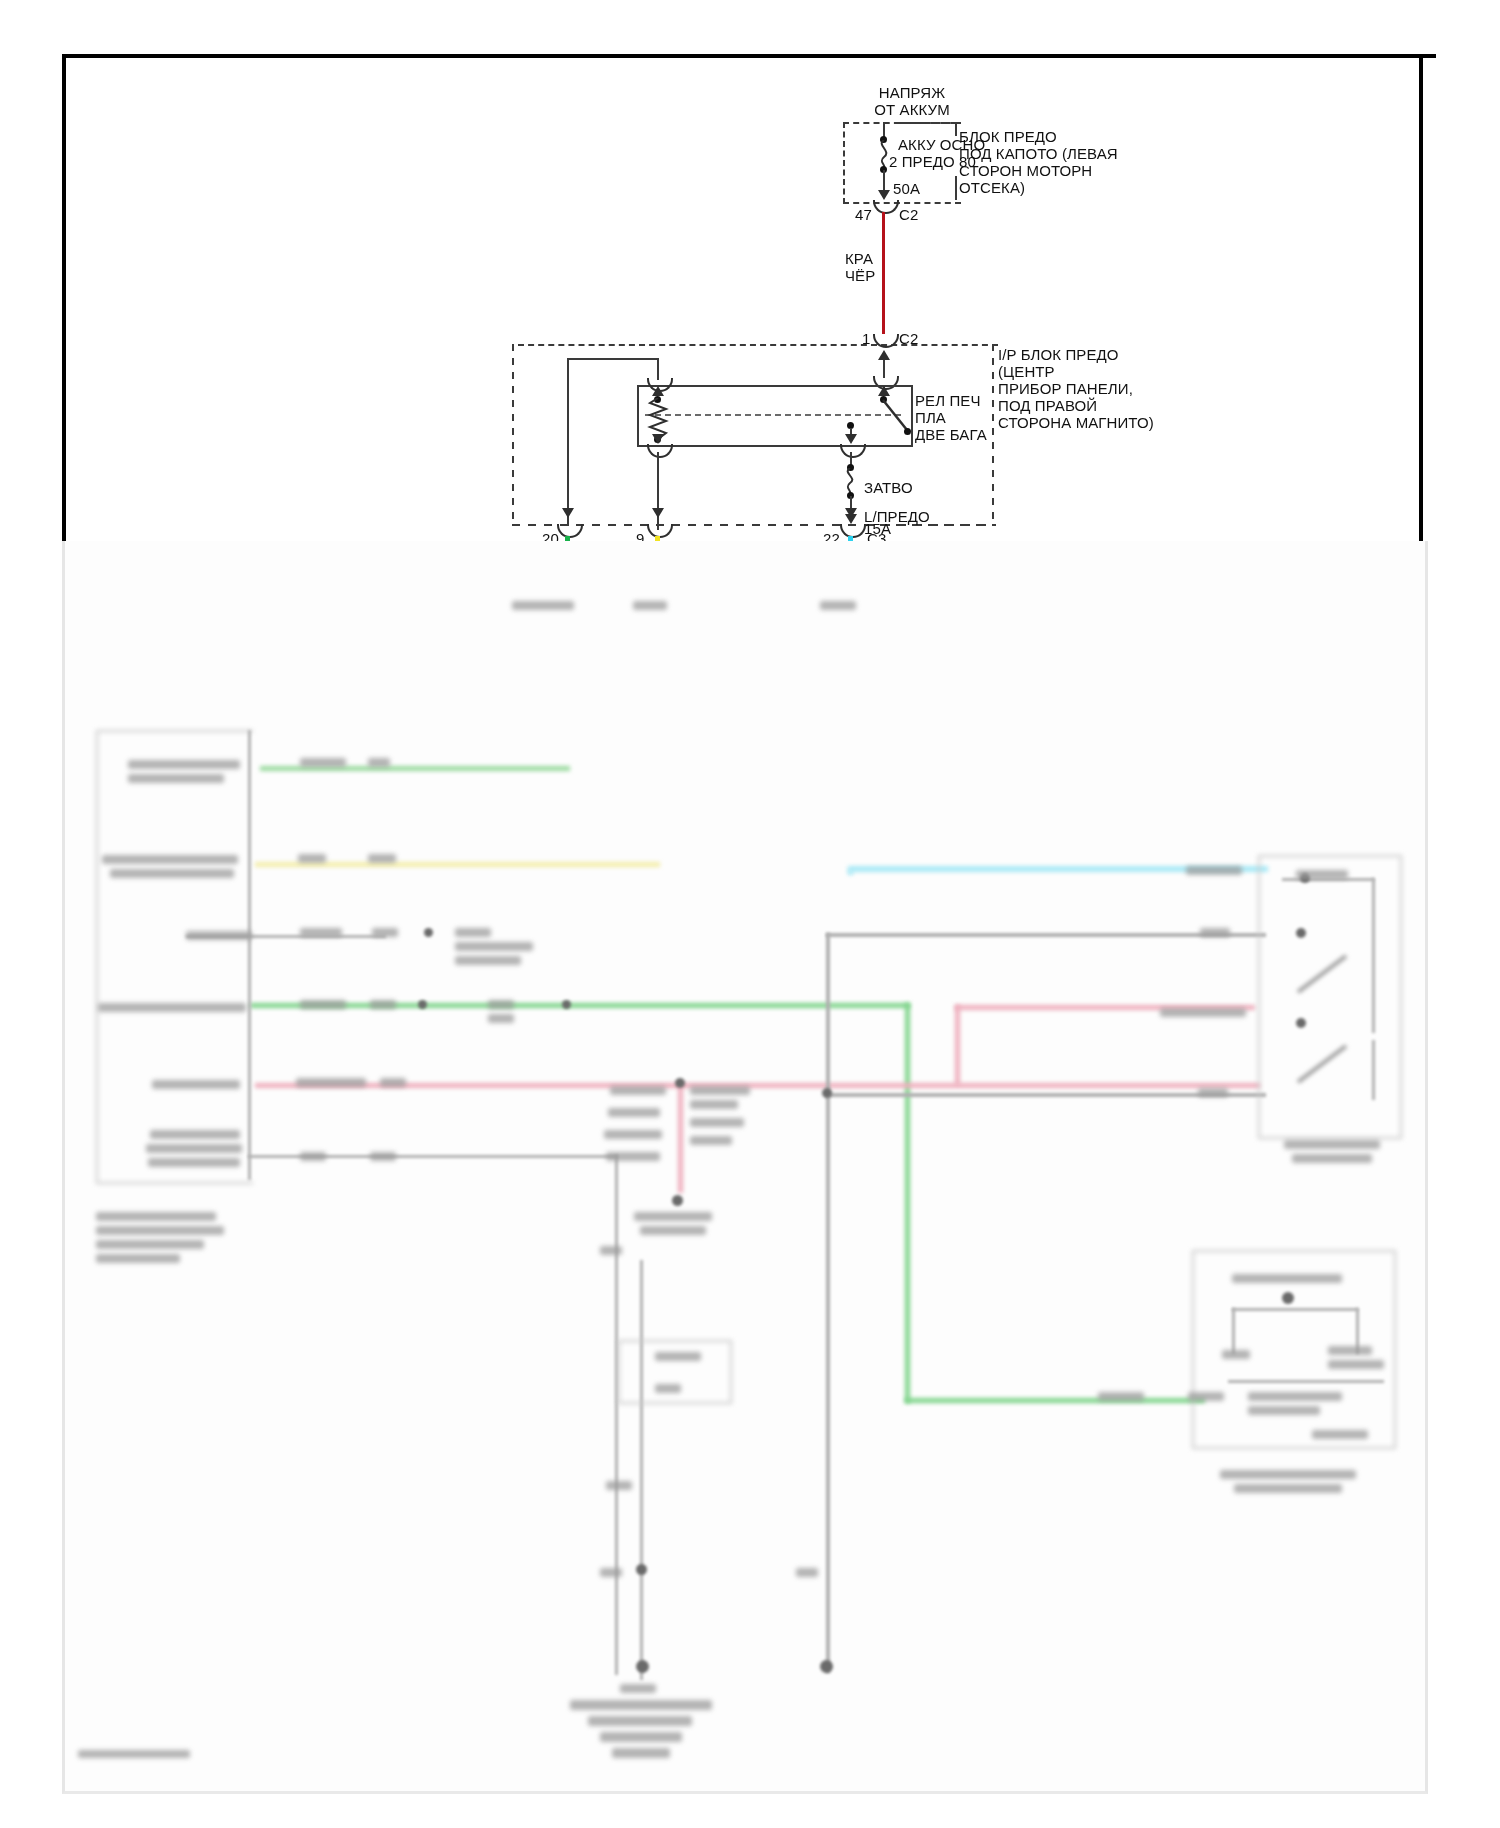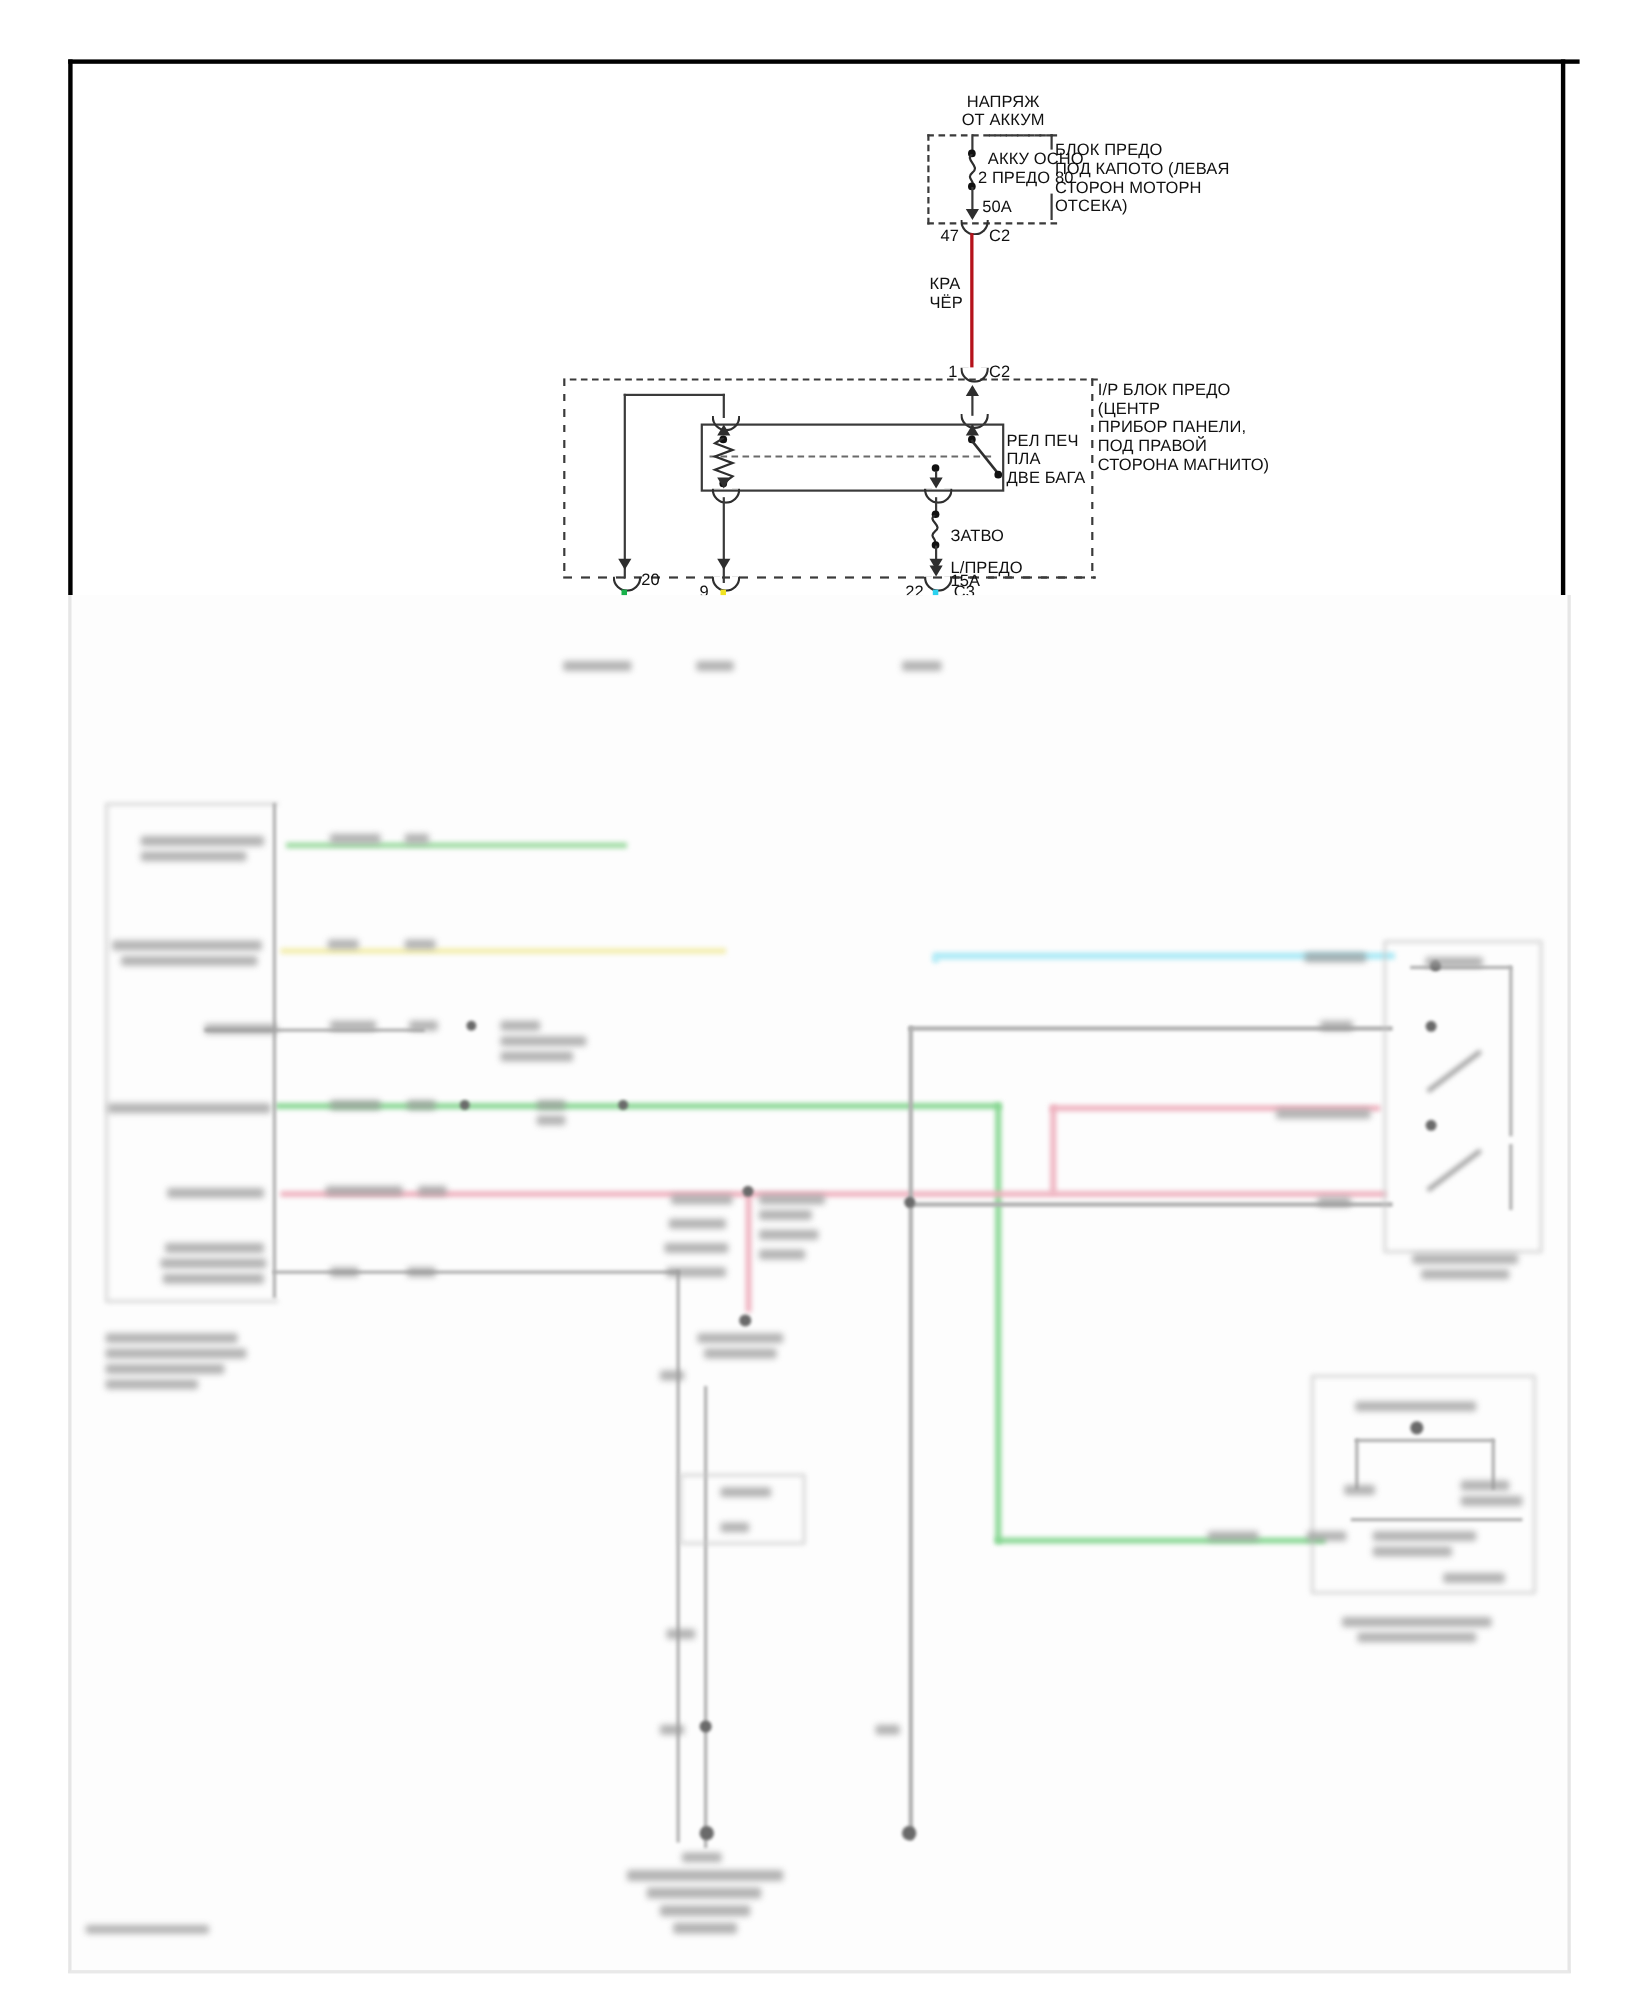--- a/index.html
+++ b/index.html
@@ -160,21 +160,21 @@
   <div class="dot" style="left:847px;top:492px;"></div>
   <div class="wire vline" style="left:850px;top:496px;height:26px;"></div>
   <div class="arrow-dn" style="left:845px;top:514px;"></div>
 
   <div class="lbl" style="left:864px;top:462px;margin-top:46px;">L/ПРЕДО</div>
   <div class="lbl" style="left:864px;top:479px;">ЗАТВО</div>
   <div class="lbl" style="left:864px;top:488px;margin-top:32px;">15A</div>
 
   <div class="arrow-dn" style="left:562px;top:508px;"></div>
   <div class="cup" style="left:557px;top:524px;"></div>
-  <div class="lbl num" style="left:542px;top:519px;margin-left:41px;">20</div>
+  <div class="lbl num" style="left:542px;top:530px;">20</div>
   <div class="grn-wire" style="left:565px;top:536px;height:240px;"></div>
 
   <div class="arrow-dn" style="left:652px;top:508px;"></div>
   <div class="cup" style="left:647px;top:524px;"></div>
   <div class="lbl num" style="left:636px;top:530px;">9</div>
   <div class="yel-wire" style="left:655px;top:536px;height:330px;"></div>
 
   <div class="arrow-dn" style="left:845px;top:508px;"></div>
   <div class="cup" style="left:840px;top:524px;"></div>
   <div class="lbl num" style="left:823px;top:530px;">22</div>

